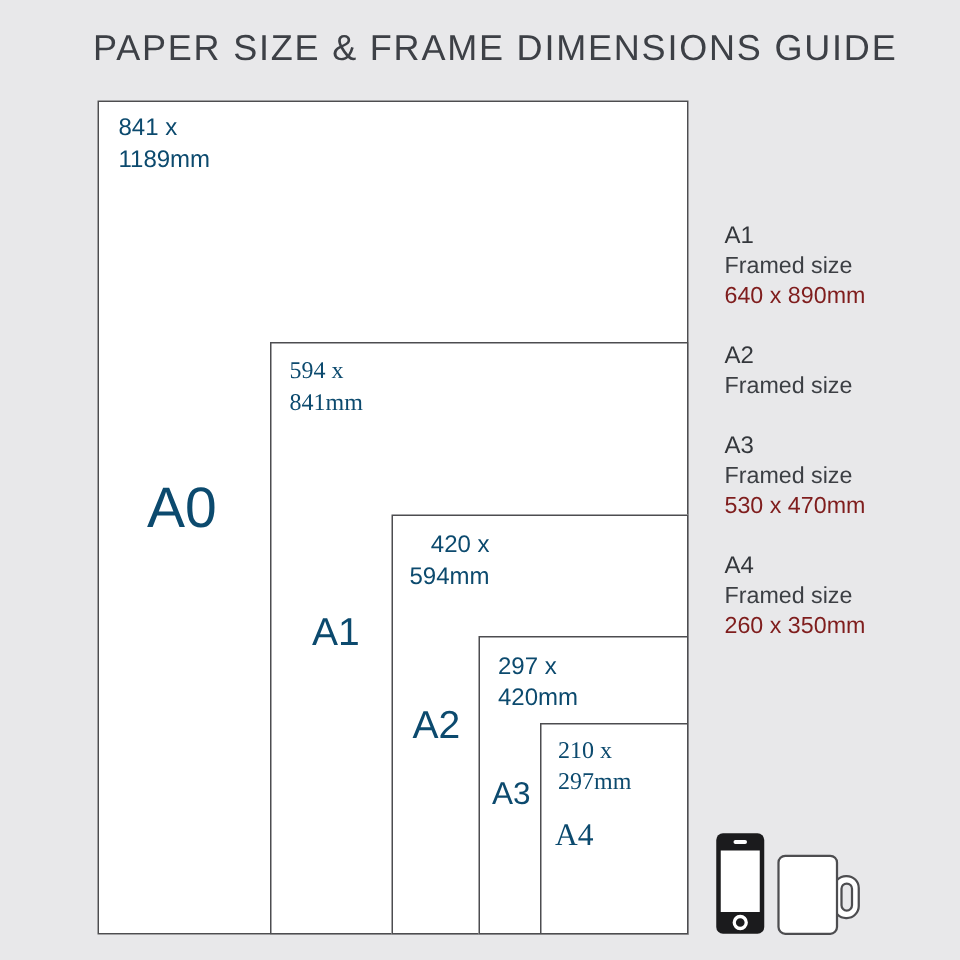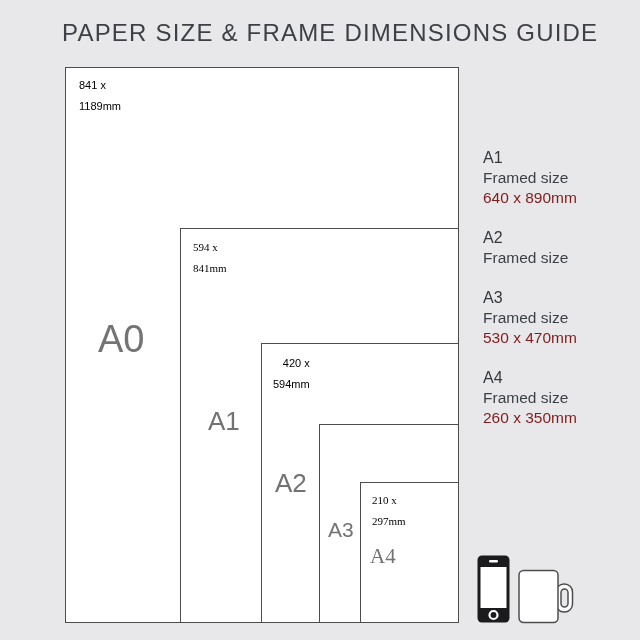--- a/index.html
+++ b/index.html
@@ -26,33 +26,33 @@
     background: #ffffff;
     border: 1.5px solid #4d4d50;
   }
   .rect-a0 { left: 65px;  top: 67px;  width: 394px; height: 556px; }
   .rect-a1 { left: 180px; top: 228px; width: 279px; height: 395px; }
   .rect-a2 { left: 261px; top: 343px; width: 198px; height: 280px; }
   .rect-a3 { left: 319px; top: 424px; width: 140px; height: 199px; }
   .rect-a4 { left: 360px; top: 482px; width: 99px;  height: 141px; font-family: Liberation Serif, serif; }
   .dims {
     position: absolute;
-    font-size: 11px;
+    font-size: 16px;
     line-height: 21px;
-    color: #000000;
+    color: #0c4a6e;
     white-space: nowrap;
   }
   .dims-a0 { left: 13px; top: 7px; }
   .dims-a1 { left: 12px; top: 8px; font-family: Liberation Serif, serif; }
   .dims-a2 { left: 11px; top: 9px; text-align: right; }
   .dims-a3 { left: 12px; top: 9px; }
   .dims-a4 { left: 11px; top: 7px; }
   .size-label {
     position: absolute;
-    color: #737373;
+    color: #0c4a6e;
     white-space: nowrap;
   }
   .label-a0 { left: 32px;  top: 250px; font-size: 38px; }
   .label-a1 { left: 27px;  top: 177px; font-size: 26px; }
   .label-a2 { left: 13px;  top: 124px; font-size: 26px; }
   .label-a3 { left: 8px;   top: 93px;  font-size: 21px; }
   .label-a4 { left: 9px;   top: 61px;  font-size: 21px; }
   .legend {
     position: absolute;
     left: 483px; top: 148px;
@@ -93,20 +93,24 @@
 
     <div class="paper-rect rect-a2">
       <div class="dims dims-a2">
         <div>420 x</div>
         <div>594mm</div>
       </div>
       <div class="size-label label-a2">A2</div>
     </div>
 
     <div class="paper-rect rect-a3">
+      <div class="dims dims-a3">
+        <div>297 x</div>
+        <div>420mm</div>
+      </div>
       <div class="size-label label-a3">A3</div>
     </div>
 
     <div class="paper-rect rect-a4">
       <div class="dims dims-a4">
         <div>210 x</div>
         <div>297mm</div>
       </div>
       <div class="size-label label-a4">A4</div>
     </div>

